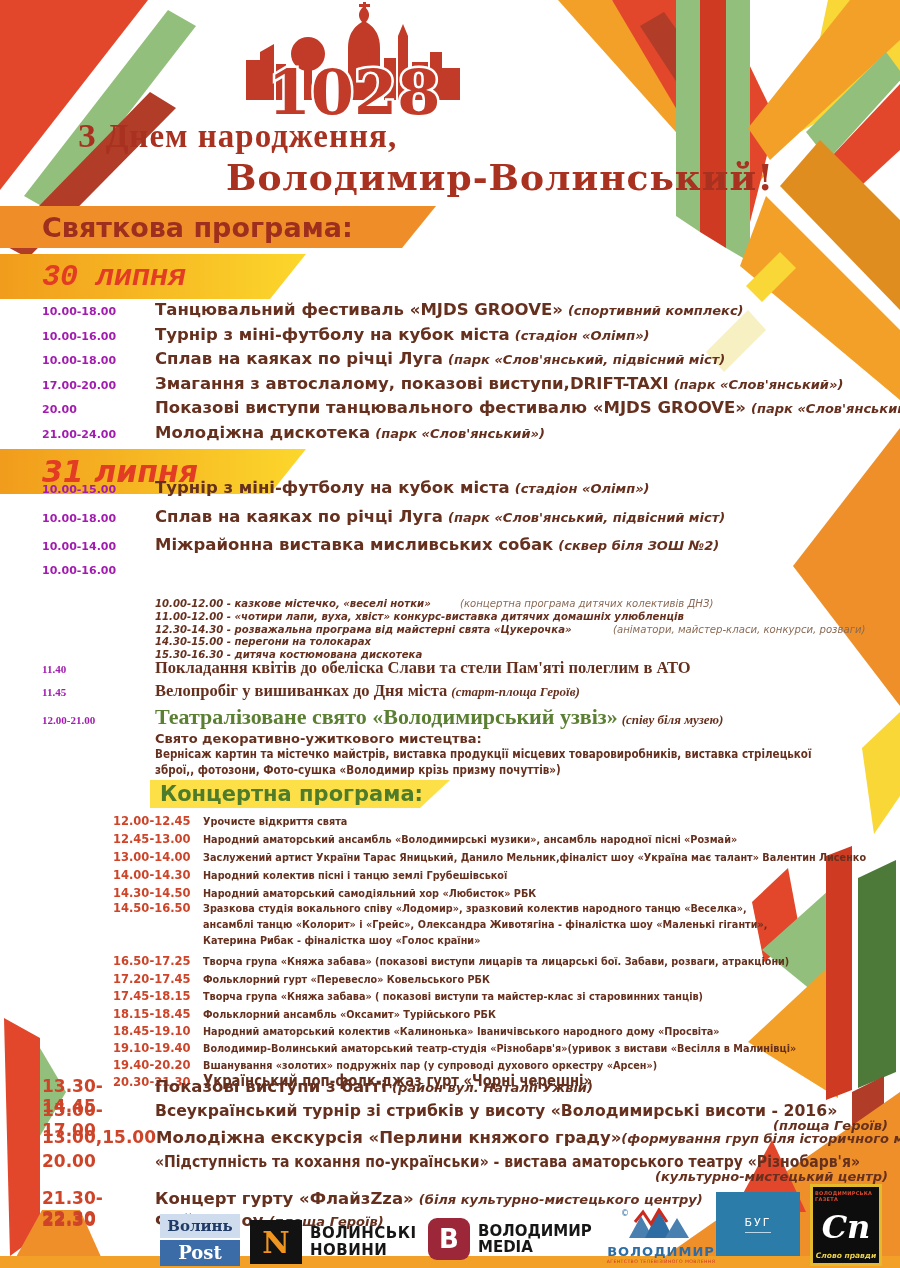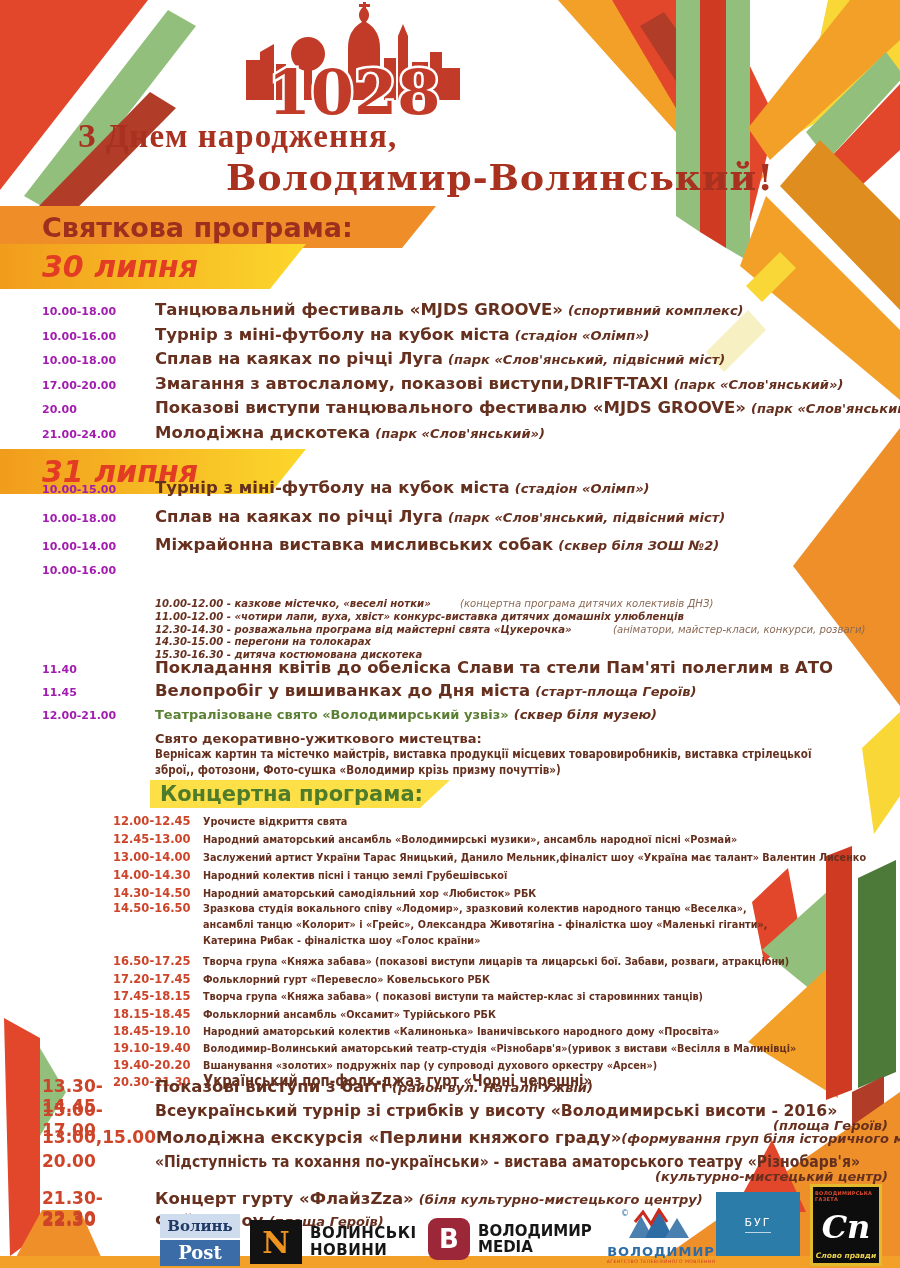--- a/index.html
+++ b/index.html
@@ -15,40 +15,40 @@
           font-weight:700;font-size:36px;color:#a8311f;letter-spacing:1px;}
 
   
   .banner{position:absolute;left:0;display:flex;align-items:center;}
   .banner-program{top:206px;width:436px;height:42px;background:#ef8d28;
       clip-path:polygon(0 0,100% 0,calc(100% - 34px) 100%,0 100%);}
   .banner-program span{padding-left:42px;font-size:27px;font-weight:800;color:#9e2f1e;}
   .banner-day{width:306px;height:45px;background:linear-gradient(90deg,#f19c1c,#fcd72b);
       clip-path:polygon(0 0,100% 0,calc(100% - 36px) 100%,0 100%);}
   .banner-day span{padding-left:42px;font-size:30px;font-weight:800;font-style:italic;color:#e23c24;}
-  .b30{top:244px;} .b31{top:449px;}
+  .b30{top:254px;font-family:Liberation Mono, monospace;} .b31{top:449px;}
   .banner-concert{top:780px;left:150px;width:300px;height:28px;background:#fde047;
       clip-path:polygon(0 0,100% 0,calc(100% - 30px) 100%,0 100%);}
   .banner-concert span{padding-left:10px;font-size:21px;font-weight:800;color:#4e7c2a;}
 
   
   .rows{position:absolute;left:0;right:0;}
   .row{display:flex;align-items:baseline;padding-left:42px;}
   .row .t{flex:0 0 113px;color:#a21caf;font-weight:800;font-size:11px;}
   .dwrap{display:inline-block;white-space:nowrap;transform-origin:0 50%;}
   .d{color:#66301f;font-weight:800;font-size:16.5px;}
   .v{color:#66301f;font-weight:700;font-style:italic;font-size:13px;}
   .green{color:#5b7f33;}
   .rows30{top:300px;} .rows30 .row{height:24.5px;}
   .rows31{top:478px;} .rows31 .row{height:28.5px;}
   .kids{top:592px;} .krow{padding-left:155px;height:12.8px;white-space:nowrap;}
   .kt{font-size:11px;font-weight:800;font-style:italic;color:#66301f;display:inline-block;transform:scaleX(.92);transform-origin:0 50%;}
   .kn{font-size:11px;font-style:italic;color:#8a6a55;display:inline-block;transform:scaleX(.92);transform-origin:0 50%;}
-  .rows2{top:658px;} .rows2 .row{height:23px;} .rows2 .row.last{height:27px;}
-  .rows2 .row.last .d{font-size:13px;}
+  .rows2{top:658px;} .rows2 .row{height:23px;font-family:Liberation Serif, serif;} .rows2 .row.last{height:27px;}
+  .rows2 .row.last .d{font-size:22px;}
   .uzviz{top:731px;padding-left:155px;color:#66301f;}
   .uz-title{font-size:13px;font-weight:800;height:16px;}
   .uz-line{font-size:11.5px;font-weight:700;height:16px;white-space:nowrap;display:block;transform:scaleX(.9);transform-origin:0 50%;}
 
   
   .crow{display:flex;align-items:baseline;padding-left:113px;}
   .crow .t{flex:0 0 90px;font-size:11.5px;color:#cd4429;font-weight:800;}
   .crow .dwrap{transform:scaleX(.88);}
   .crow .d{font-size:11px;} .crow .d.big{font-size:15px;}
   .cblock{line-height:16px;}
@@ -222,21 +222,21 @@
     <div class="row">
         <span class="t">11.40</span>
         <span class="dwrap"><span class="d">Покладання квітів до обеліска Слави та стели Пам'яті полеглим в АТО</span></span>
       </div>
     <div class="row">
         <span class="t">11.45</span>
         <span class="dwrap"><span class="d">Велопробіг у вишиванках до Дня міста</span> <span class="v">(старт-площа Героїв)</span></span>
       </div>
     <div class="row last">
         <span class="t">12.00-21.00</span>
-        <span class="dwrap"><span class="d green">Театралізоване свято «Володимирський узвіз»</span> <span class="v">(сквер біля музею)</span></span>
+        <span class="dwrap"><span class="d green">Театралізоване свято «Володимирський узвіз»</span> <span class="v">(співу біля музею)</span></span>
       </div>
   </div>
 
   <div class="rows uzviz">
     <div class="uz-title">Свято декоративно-ужиткового мистецтва:</div>
     <span class="uz-line">Вернісаж картин та містечко майстрів, виставка продукції місцевих товаровиробників, виставка стрілецької</span>
     <span class="uz-line">зброї,, фотозони, Фото-сушка «Володимир крізь призму почуттів»)</span>
   </div>
 
   <div class="banner banner-concert">

